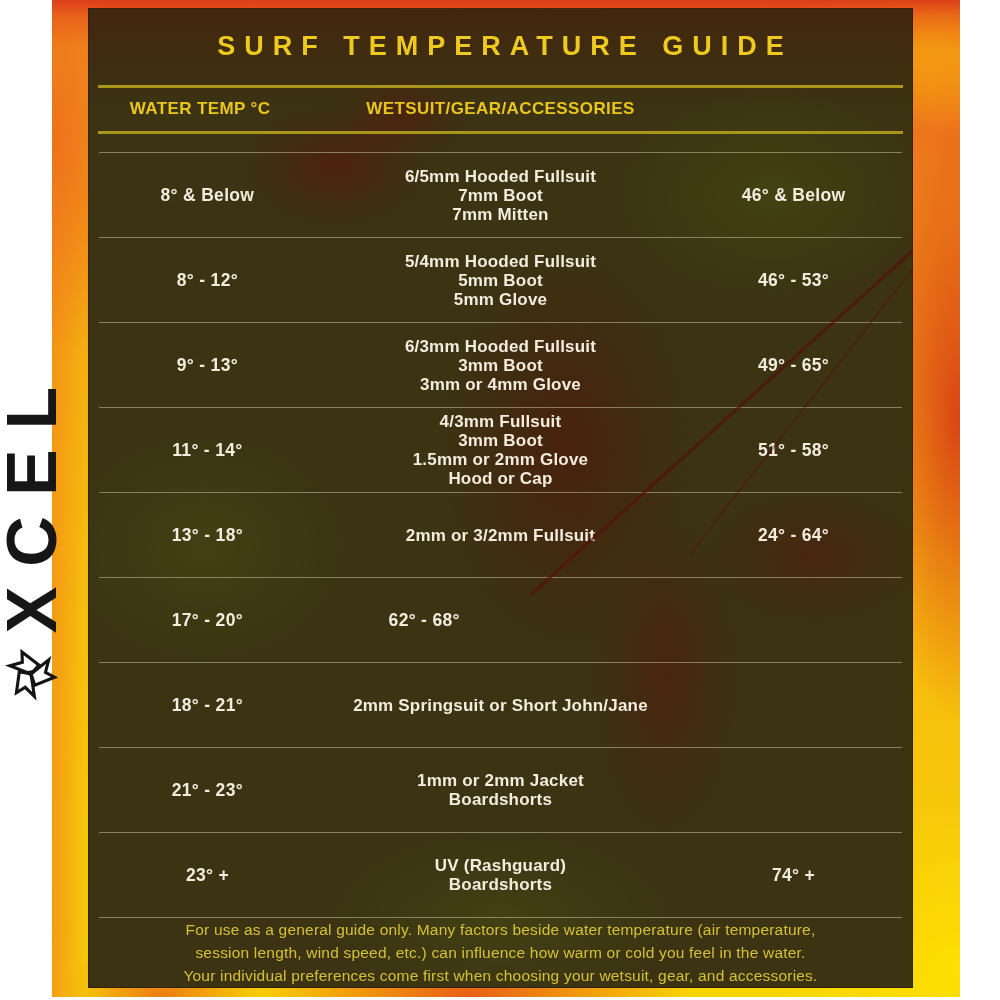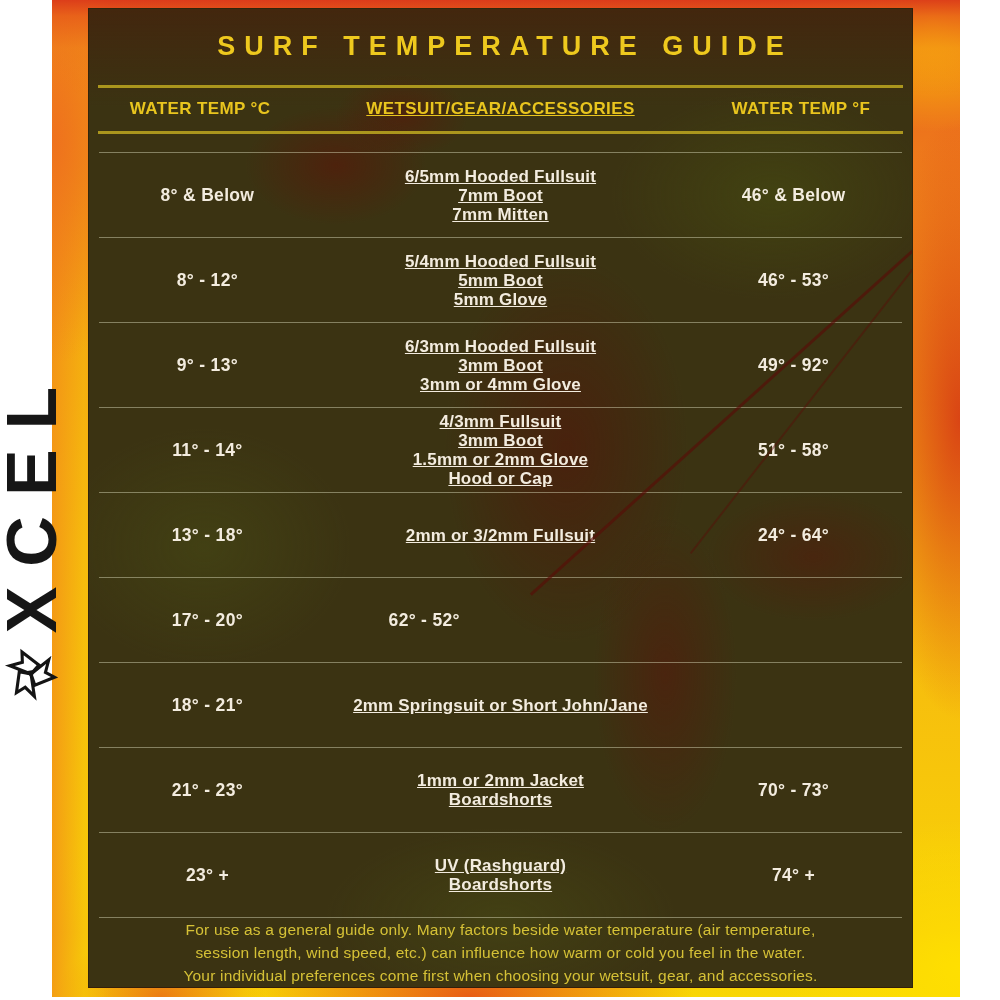--- a/index.html
+++ b/index.html
@@ -75,21 +75,21 @@
     text-align:right;
   }
   .hline-strong{height:3px;background:var(--strong-line);margin:0 9px;flex:none;}
   .header-row{
     height:44px;display:flex;align-items:center;
     color:var(--yellow);font-size:17px;font-weight:bold;letter-spacing:0.4px;
   }
   .rows{margin-top:18px;flex:none;}
   .row{height:84px;display:flex;align-items:center;border-top:1px solid var(--faint-line);margin:0 10px;}
   .col1,.col3{width:27%;text-align:center;}
-  .col2{width:46%;text-align:center;text-decoration:underline;}
+  .col2{width:46%;text-align:center;}
   .cell{color:var(--cell-white);font-weight:bold;font-size:17px;}
   .gear{white-space:pre-line;line-height:19px;letter-spacing:0.2px;}
   .temp{font-size:17.5px;letter-spacing:0.3px;}
   .footer{
     flex:1;border-top:1px solid var(--faint-line);margin:0 10px;
     display:flex;align-items:center;justify-content:center;
     color:var(--footer-yellow);font-size:15.5px;line-height:23px;
     text-align:center;white-space:pre-line;letter-spacing:0.2px;
   }
 </style>
@@ -120,21 +120,20 @@
   <div class="panel">
     <div class="leash"></div>
     <div class="leash2"></div>
 
     <div class="title">SURF TEMPERATURE GUIDE</div>
     <div class="hline-strong"></div>
 
     <div class="header-row">
       <div class="col1">WATER TEMP °C</div>
       <div class="col2">WETSUIT/GEAR/ACCESSORIES</div>
-      <div class="col3">WATER TEMP °F</div>
     </div>
     <div class="hline-strong"></div>
 
     <div class="rows">
       <div class="row">
         <div class="col1 cell temp">8° &amp; Below</div>
         <div class="col2 cell gear">6/5mm Hooded Fullsuit
 7mm Boot
 7mm Mitten</div>
         <div class="col3 cell temp">46° &amp; Below</div>
@@ -144,48 +143,47 @@
         <div class="col2 cell gear">5/4mm Hooded Fullsuit
 5mm Boot
 5mm Glove</div>
         <div class="col3 cell temp">46° - 53°</div>
       </div>
       <div class="row">
         <div class="col1 cell temp">9° - 13°</div>
         <div class="col2 cell gear">6/3mm Hooded Fullsuit
 3mm Boot
 3mm or 4mm Glove</div>
-        <div class="col3 cell temp">49° - 92°</div>
+        <div class="col3 cell temp">49° - 65°</div>
       </div>
       <div class="row">
         <div class="col1 cell temp">11° - 14°</div>
         <div class="col2 cell gear">4/3mm Fullsuit
 3mm Boot
 1.5mm or 2mm Glove
 Hood or Cap</div>
         <div class="col3 cell temp">51° - 58°</div>
       </div>
       <div class="row">
         <div class="col1 cell temp">13° - 18°</div>
         <div class="col2 cell gear">2mm or 3/2mm Fullsuit</div>
         <div class="col3 cell temp">24° - 64°</div>
       </div>
       <div class="row">
         <div class="col1 cell temp">17° - 20°</div>
-        <div class="col3 cell temp">62° - 52°</div>
+        <div class="col3 cell temp">62° - 68°</div>
       </div>
       <div class="row">
         <div class="col1 cell temp">18° - 21°</div>
         <div class="col2 cell gear">2mm Springsuit or Short John/Jane</div>
       </div>
       <div class="row">
         <div class="col1 cell temp">21° - 23°</div>
         <div class="col2 cell gear">1mm or 2mm Jacket
 Boardshorts</div>
-        <div class="col3 cell temp">70° - 73°</div>
       </div>
       <div class="row">
         <div class="col1 cell temp">23° +</div>
         <div class="col2 cell gear">UV (Rashguard)
 Boardshorts</div>
         <div class="col3 cell temp">74° +</div>
       </div>
     </div>
 
     <div class="footer">For use as a general guide only. Many factors beside water temperature (air temperature,

